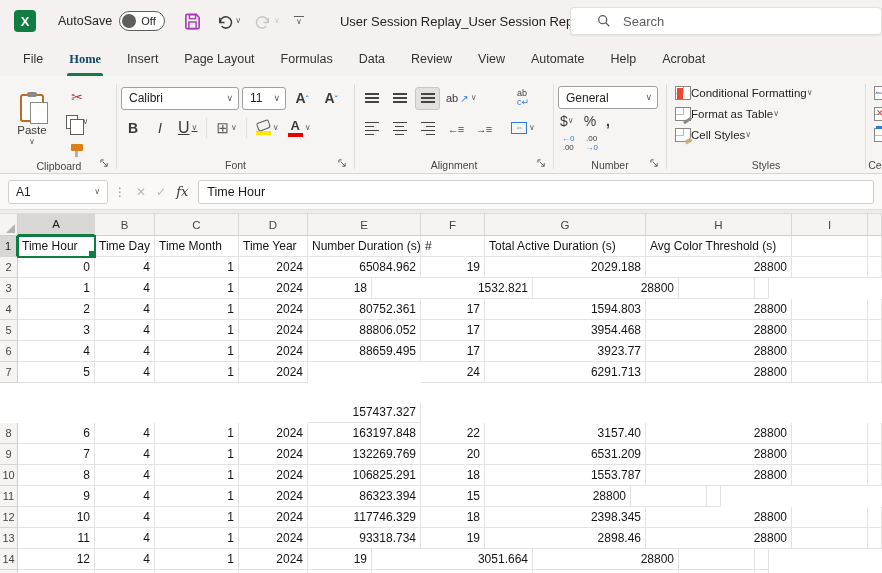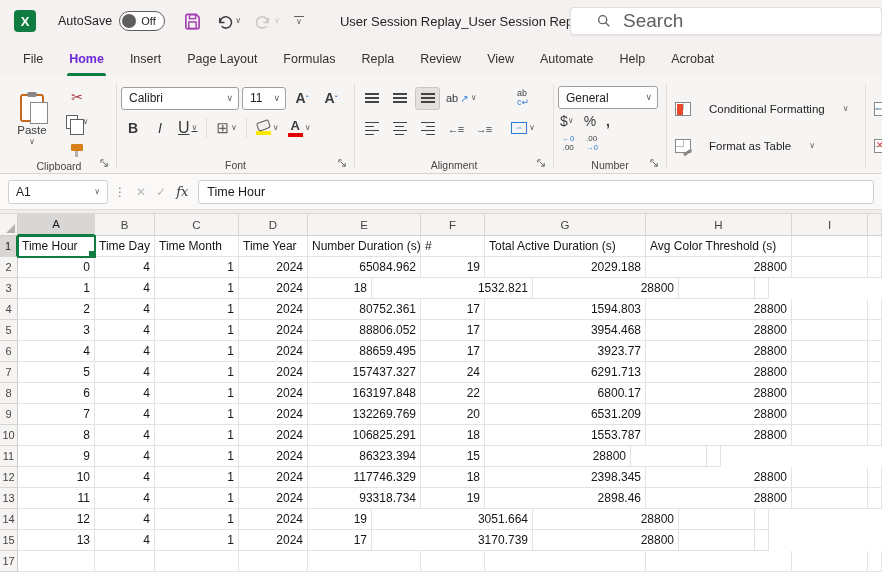--- a/index.html
+++ b/index.html
@@ -23,28 +23,28 @@
   .qat-btn { display:flex; align-items:center; gap:2px; }
   .chev { font-size:8px; color:#605e5c; line-height:1; }
   .chev.dis { color:#c8c6c4; }
   .doc-title { margin-left:36px; font-size:13px; color:#252423; display:flex;
     align-items:center; gap:8px; white-space:nowrap; }
   .doc-title .chev { font-size:10px; }
   .searchbox { position:absolute; left:570px; right:0; top:7px; height:28px;
     background:#fff; border:1px solid #e1dfdd; border-radius:4px;
     box-shadow:0 1px 2px rgba(0,0,0,.07); display:flex; align-items:center;
     padding-left:26px; gap:12px; }
-  .search-text { font-size:19px; color:#605e5c; }
+  .search-text { font-size:13px; color:#605e5c; }
 
   
   .tabrow { height:34px; background:#f4f1f0; display:flex; align-items:stretch;
     padding-left:10px; }
   .rtab { padding:0 13px; font-size:12.5px; color:#33322f; display:flex;
     align-items:center; position:relative; cursor:pointer; }
-  .rtab.active { font-weight:700; color:#6d28d9; }
+  .rtab.active { font-weight:700; color:#0c4a6e;font-family:Liberation Serif, serif; }
   .rtab.active::after { content:""; position:absolute; left:11px; right:11px;
     bottom:0; height:3px; background:#107c41; border-radius:2px 2px 0 0; }
 
   
   .ribbon { height:98px; background:#f7f5f4; border-bottom:1px solid #d8d6d4;
     display:flex; align-items:stretch; padding:4px 0 0 4px; overflow:hidden; }
   .grp { display:flex; flex-direction:column; position:relative; padding:2px 2px 0 2px; }
   .grp-body { flex:1; display:flex; align-items:flex-start; }
   .grp-foot { height:17px; display:flex; align-items:center; justify-content:center;
     font-size:10.5px; color:#484644; position:relative; }
@@ -109,22 +109,22 @@
 
   
   .num-col { display:flex; flex-direction:column; gap:4px; padding-top:4px; width:100%; }
   .num-syms { display:flex; align-items:center; gap:6px; font-size:14px; color:#3b3a39; }
   .dec-pair { font-size:8px; line-height:1.1; text-align:center; color:#3b3a39;
     padding:2px 4px; }
   .dec-pair .blue { color:#2b7cd3; }
 
   
   .stack-col { display:flex; flex-direction:column; gap:3px; padding-top:2px; }
-  .style-item { display:flex; align-items:center; gap:18px; font-size:11.5px;
-    color:#252423; padding:2px 4px; border-radius:3px; cursor:pointer; white-space:nowrap;margin-top:16px; }
+  .style-item { display:flex; align-items:center; gap:0; font-size:11.5px;
+    color:#252423; padding:2px 4px; border-radius:3px; cursor:pointer; white-space:nowrap; }
   .mini-grid { width:16px; height:14px; border:1px solid #8a8886; background:#fff;
     position:relative; flex:none; }
   .mini-grid::before { content:""; position:absolute; inset:0;
     border-right:1px solid #bfbdbb; border-bottom:1px solid #bfbdbb;
     width:50%; height:50%; }
   .mg-red::after { content:""; position:absolute; left:1px; top:1px; width:6px;
     height:11px; background:#e8492f; }
   .mg-pencil::after { content:""; position:absolute; right:-2px; bottom:-1px;
     width:9px; height:2.5px; background:#8a8886; transform:rotate(-35deg); }
   .mg-brush::after { content:""; position:absolute; right:-2px; bottom:-2px; width:7px;
@@ -226,21 +226,21 @@
     <span class="search-text">Search</span>
   </div>
 </div>
 
 <div class="tabrow" id="tabrow">
     <div class="rtab">File</div>
     <div class="rtab active">Home</div>
     <div class="rtab">Insert</div>
     <div class="rtab">Page Layout</div>
     <div class="rtab">Formulas</div>
-    <div class="rtab">Repla</div>
+    <div class="rtab">Data</div>
     <div class="rtab">Review</div>
     <div class="rtab">View</div>
     <div class="rtab">Automate</div>
     <div class="rtab">Help</div>
     <div class="rtab">Acrobat</div>
   </div>
 
 <div class="ribbon">
 
   <div class="grp" style="width:110px">
@@ -614,36 +614,36 @@
       <div class="cell num" style="width: 146px;">28800</div>
       <div class="cell" style="width: 76px;"></div>
       <div class="cell" style="width: 14px;"></div>
     </div>
     <div class="grow">
       <div class="rowhdr">7</div>
       <div class="cell num" style="width: 77px;">5</div>
       <div class="cell num" style="width: 60px;">4</div>
       <div class="cell num" style="width: 84px;">1</div>
       <div class="cell num" style="width: 69px;">2024</div>
-      <div class="cell num" style="width: 113px;">157437.327</div>
+      <div class="cell num" style="width: 113px; margin-top: 40px;">157437.327</div>
       <div class="cell num" style="width: 64px;">24</div>
       <div class="cell num" style="width: 161px;">6291.713</div>
       <div class="cell num" style="width: 146px;">28800</div>
       <div class="cell" style="width: 76px;"></div>
       <div class="cell" style="width: 14px;"></div>
     </div>
     <div class="grow">
       <div class="rowhdr">8</div>
       <div class="cell num" style="width: 77px;">6</div>
       <div class="cell num" style="width: 60px;">4</div>
       <div class="cell num" style="width: 84px;">1</div>
       <div class="cell num" style="width: 69px;">2024</div>
       <div class="cell num" style="width: 113px;">163197.848</div>
       <div class="cell num" style="width: 64px;">22</div>
-      <div class="cell num" style="width: 161px;">6800.17</div>
+      <div class="cell num" style="width: 161px;">3157.40</div>
       <div class="cell num" style="width: 146px;">28800</div>
       <div class="cell" style="width: 76px;"></div>
       <div class="cell" style="width: 14px;"></div>
     </div>
     <div class="grow">
       <div class="rowhdr">9</div>
       <div class="cell num" style="width: 77px;">7</div>
       <div class="cell num" style="width: 60px;">4</div>
       <div class="cell num" style="width: 84px;">1</div>
       <div class="cell num" style="width: 69px;">2024</div>

